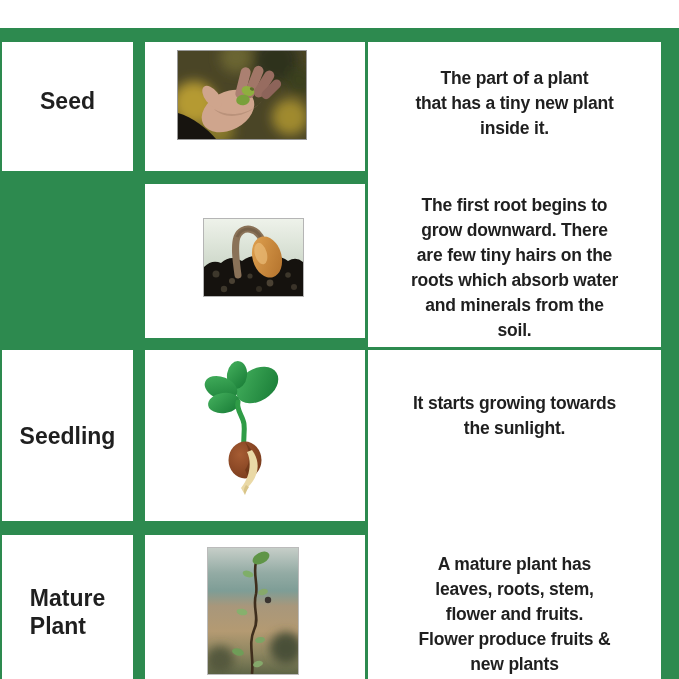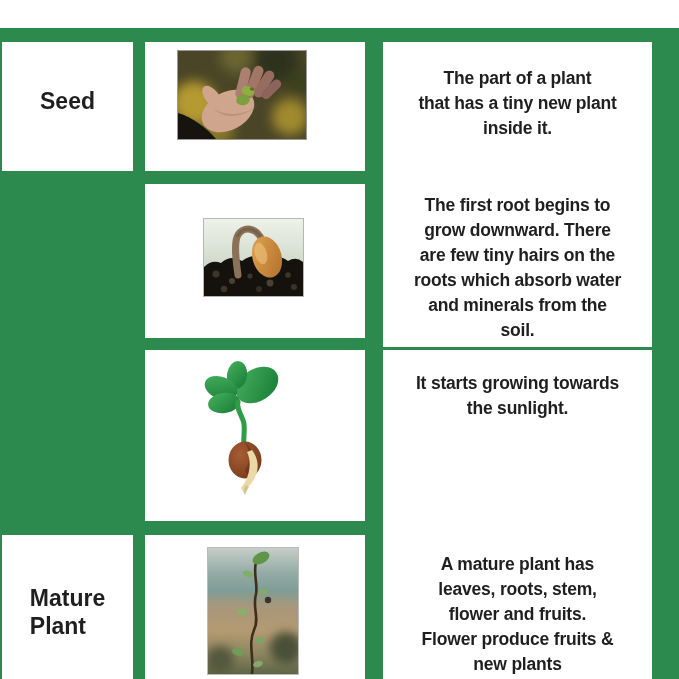--- a/index.html
+++ b/index.html
@@ -15,21 +15,21 @@
     position:absolute;left:0;top:28px;width:679px;height:651px;
     background:#2d8a4f;
   }
   .cell{
     position:absolute;background:#ffffff;
     display:flex;align-items:center;justify-content:center;
   }
   
   .c1{left:2px;width:131px;}
   .c2{left:145px;width:220px;}
-  .c3{left:383px;width:269px;}
+  .c3{left:368px;width:293px;}
   
   .r1{top:42px;height:129px;}
   .r2{top:184px;height:154px;}
   .r3{top:350px;height:171px;}
   .r4{top:535px;height:144px;}
 
   .label{
     font-weight:bold;font-size:23px;line-height:28px;
     text-align:left;white-space:pre-line;
   }
@@ -37,21 +37,21 @@
   .label-germination{white-space:nowrap;transform:translateY(-24px);}
   .label-mature{transform:translateY(5px);}
 
   .desc-cell{flex-direction:column;justify-content:flex-start;}
   .desc{
     font-weight:bold;font-size:17.5px;line-height:25px;
     text-align:center;white-space:pre-line;letter-spacing:-0.2px;
   }
   .d1{padding-top:24px;}
   .d2{padding-top:9px;}
-  .d3{padding-top:21px;}
+  .d3{padding-top:41px;}
   .d4{padding-top:17px;}
 
   .img-cell{justify-content:flex-start;align-items:flex-start;}
   .photo{display:block;position:absolute;}
   .ph1{left:32px;top:8px;border:1px solid rgba(70,70,70,.55);}
   .ph2{left:58px;top:34px;border:1px solid rgba(90,90,90,.45);}
   .ph3{left:55px;top:8px;}
   .ph4{left:62px;top:12px;border:1px solid rgba(120,120,120,.5);}
 </style>
 </head>
@@ -133,20 +133,23 @@
   </div>
   <div class="cell c3 r2 desc-cell d2">
     <div class="desc">The first root begins to
 grow downward. There
 are few tiny hairs on the
 roots which absorb water
 and minerals from the
 soil.</div>
   </div>
 
+  <div class="cell c1 r3">
+    <div class="label">Seedling</div>
+  </div>
   <div class="cell c2 r3 img-cell">
     <svg class="photo ph3" width="80" height="138" viewBox="0 0 80 138">
       <defs>
         <linearGradient id="g3leaf" x1="0" y1="0" x2="1" y2="1">
           <stop offset="0" stop-color="#45b15e"></stop>
             <stop offset="1" stop-color="#177a35"></stop>
         </linearGradient>
         <radialGradient id="g3seed" cx=".35" cy=".35" r=".9">
           <stop offset="0" stop-color="#a65c33"></stop>
             <stop offset="1" stop-color="#6f3417"></stop>

